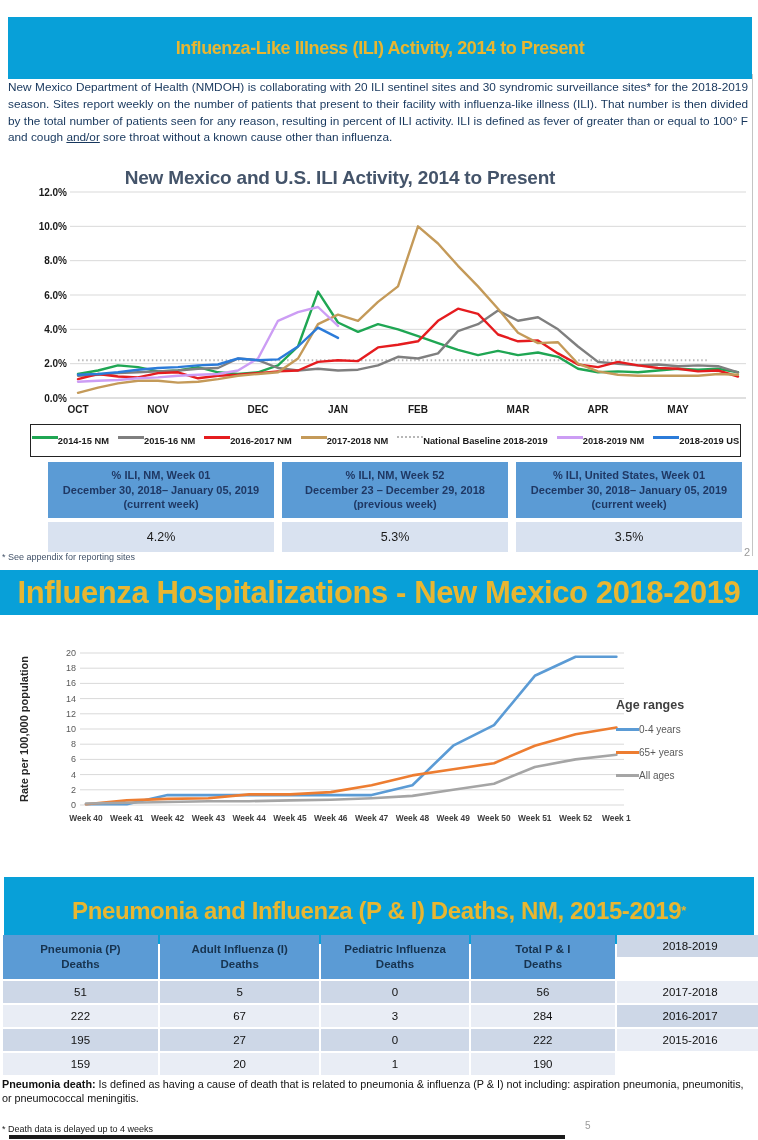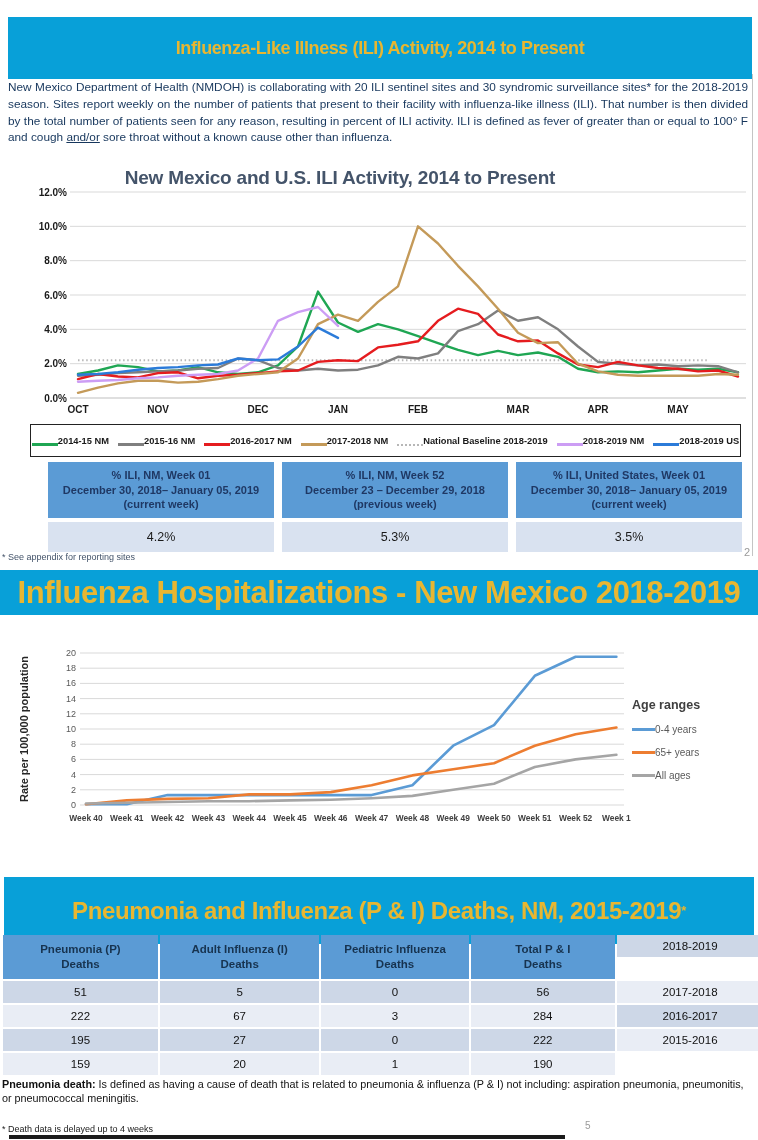--- a/index.html
+++ b/index.html
@@ -13,21 +13,21 @@
   .intro .und{text-decoration:underline;}
   
   .chart-title{color:#44546a;font-weight:bold;font-size:19px;text-align:center;letter-spacing:-0.2px;}
   svg text{font-family:"Liberation Sans",sans-serif;}
   .ax1{font-size:10px;font-weight:bold;fill:#1a1a1a;}
   .ax2y{font-size:9px;fill:#595959;}
   .ax2x{font-size:8.4px;font-weight:bold;fill:#404040;}
   .ylab2{font-size:11px;font-weight:bold;fill:#262626;}
   
   .legend1{border:1.5px solid #222;display:flex;align-items:center;justify-content:center;gap:9px;background:#fff;}
-  .legend1 .li{display:flex;align-items:flex-end;gap:0;}
+  .legend1 .li{display:flex;align-items:flex-start;gap:0;}
   .legend1 .sw{display:inline-block;width:26px;height:0;}
   .legend1 .lt{font-size:9.3px;font-weight:bold;color:#1a1a1a;white-space:nowrap;}
   
   .legend2-title{font-size:12.5px;font-weight:bold;color:#3f3f3f;}
   .legend2 .li{display:flex;align-items:center;margin-top:12px;}
   .legend2 .sw{display:inline-block;width:23px;height:0;border-top:3px solid;}
   .legend2 .lt{font-size:10px;color:#595959;white-space:nowrap;}
   
   .ili-table{display:flex;gap:8px;}
   .ili-col{flex:1;}
@@ -194,21 +194,21 @@
     <text x="437.2" y="176" text-anchor="middle" class="ax2x">Week 49</text>
     <text x="478" y="176" text-anchor="middle" class="ax2x">Week 50</text>
     <text x="518.8" y="176" text-anchor="middle" class="ax2x">Week 51</text>
     <text x="559.5999999999999" y="176" text-anchor="middle" class="ax2x">Week 52</text>
     <text x="600.4" y="176" text-anchor="middle" class="ax2x">Week 1</text>
     <polyline points="70.0,159.2 110.8,159.2 151.6,150.1 192.4,150.1 233.2,150.1 274.0,150.1 314.8,150.1 355.6,150.1 396.4,140.2 437.2,100.7 478.0,80.2 518.8,30.8 559.6,11.8 600.4,11.8" fill="none" stroke="#5b9bd5" stroke-width="2.6" stroke-linejoin="round" stroke-linecap="round"></polyline>
     <polyline points="70.0,159.2 110.8,155.4 151.6,153.9 192.4,153.2 233.2,149.4 274.0,149.4 314.8,147.1 355.6,140.2 396.4,130.4 437.2,124.3 478.0,118.2 518.8,100.7 559.6,89.3 600.4,82.5" fill="none" stroke="#ed7d31" stroke-width="2.6" stroke-linejoin="round" stroke-linecap="round"></polyline>
     <polyline points="70.0,158.5 110.8,157.7 151.6,157.0 192.4,156.2 233.2,156.2 274.0,155.4 314.8,154.7 355.6,153.2 396.4,150.9 437.2,144.8 478.0,138.7 518.8,122.0 559.6,114.4 600.4,109.8" fill="none" stroke="#a5a5a5" stroke-width="2.6" stroke-linejoin="round" stroke-linecap="round"></polyline>
   </svg>
 
-<div class="abs legend2" style="left:632px;top:698px;">
+<div class="abs legend2" style="left:616px;top:698px;">
   <div class="legend2-title">Age ranges</div>
   <div id="legend2-items">
       <div class="li">
         <span class="sw" style="border-top-color: rgb(91, 155, 213);"></span>
         <span class="lt">0-4 years</span>
       </div>
       <div class="li">
         <span class="sw" style="border-top-color: rgb(237, 125, 49);"></span>
         <span class="lt">65+ years</span>
       </div>

